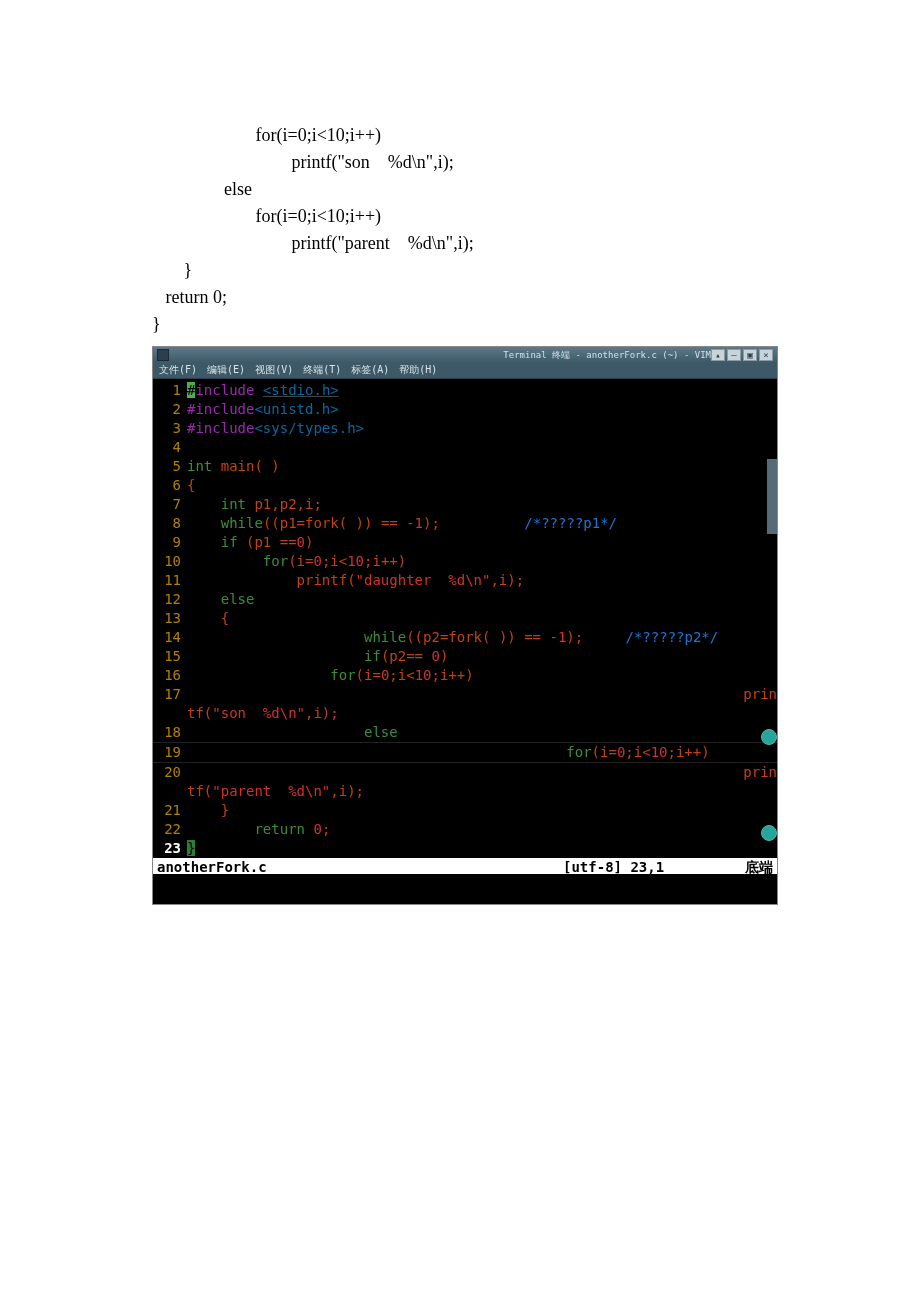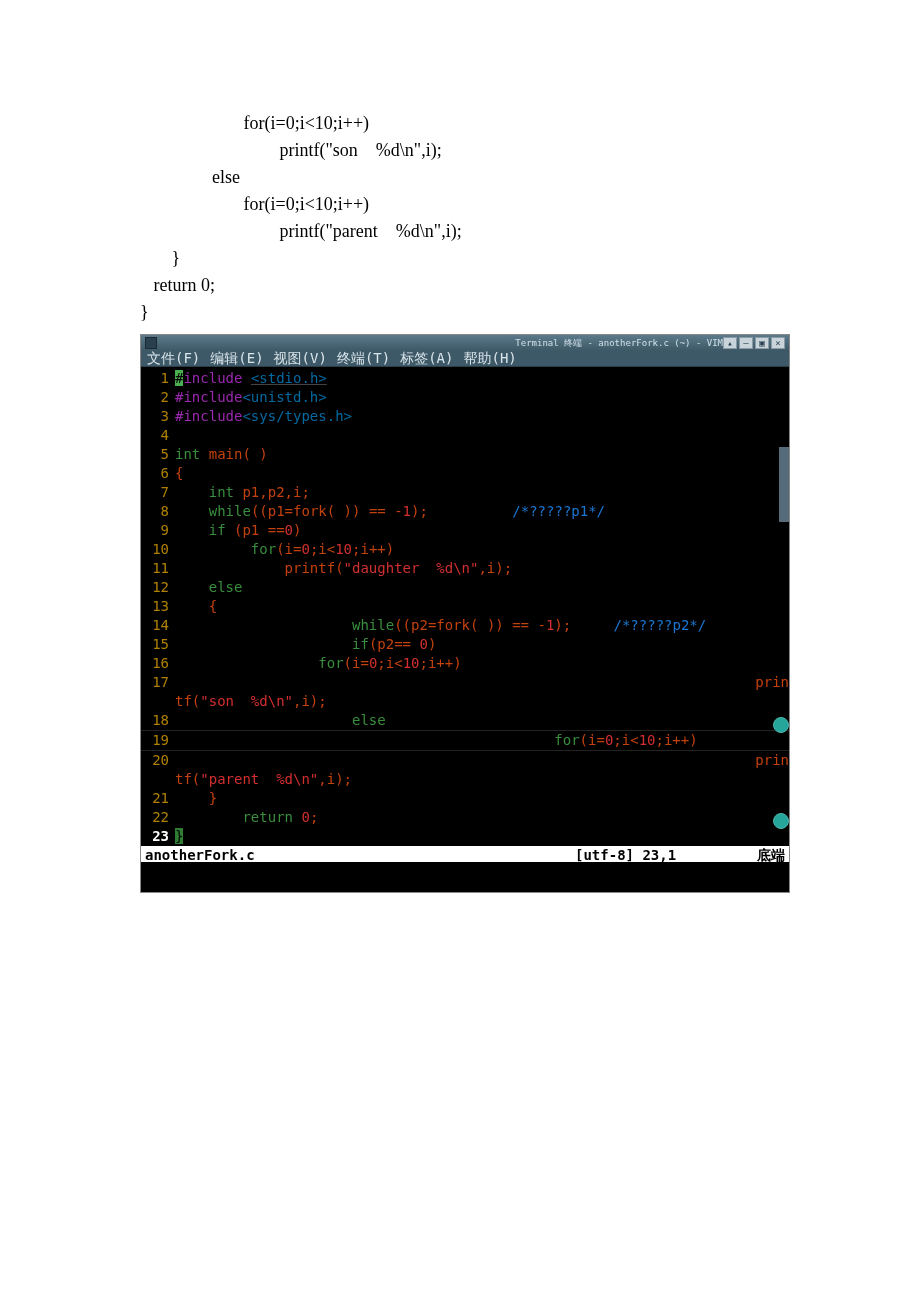--- a/index.html
+++ b/index.html
@@ -2,21 +2,21 @@
 <html><head>
 <meta charset="utf-8">
 <style>
   * { margin: 0; padding: 0; box-sizing: border-box; }
   body {
     background: #fff;
     font-family: "Times New Roman", serif;
     width: 920px;
   }
   .page {
-    padding: 0;
+    padding: 12px;
   }
   .doc-code {
     font-family: "Times New Roman", serif;
     font-size: 18px;
     line-height: 1.5;
     white-space: pre;
     padding-left: 140px;
     padding-top: 110px;
     padding-bottom: 8px;
   }
@@ -59,24 +59,23 @@
     border: 1px solid #8a9ba5;
     color: #2a4050;
     font-size: 9px;
     line-height: 10px;
     text-align: center;
   }
   .menubar {
     background: #3d5866;
     height: 16px;
     display: flex;
-    align-items: center;
     gap: 10px;
     padding: 0 6px;
-    font-size: 14px;
+    font-size: 10px;
     color: #d8e4ea;
     border-bottom: 1px solid #2a3d48;
   }
   .menubar span { cursor: default; }
   .editor {
     background: #000;
     color: #ccc;
     font-size: 14px;
     line-height: 19px;
     padding: 2px 0 0 0;

